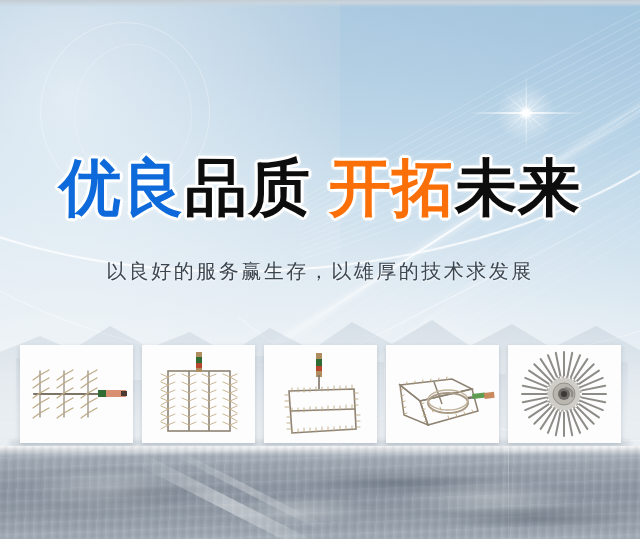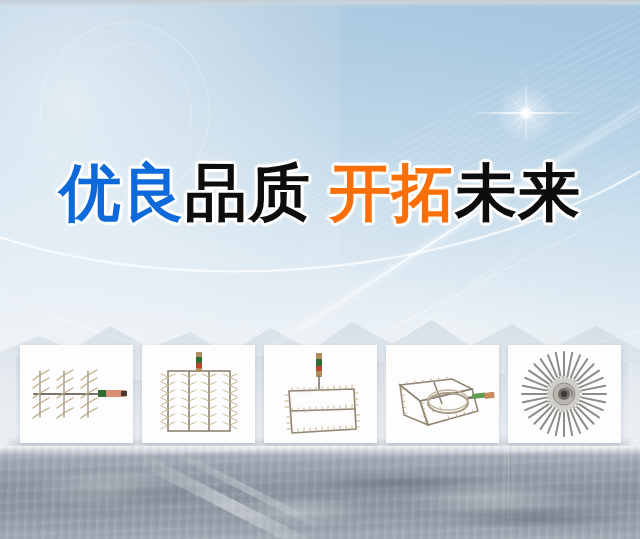--- a/index.html
+++ b/index.html
@@ -205,21 +205,21 @@
   .ground .d3{left:440px;top:60px;width:190px;height:24px;}
   .ground .seam{
     position:absolute;top:0;width:1px;height:93px;
     background:linear-gradient(180deg, rgba(255,255,255,.30), rgba(255,255,255,.05));
   }
 
   
   .headline{
     position:absolute;left:0;top:160px;width:640px;
     text-align:center;
-    font-family:Liberation Sans, sans-serif;
+    font-family:Liberation Mono, monospace;
     font-size:62px;
     font-weight:bold;
     line-height:1.05;
     letter-spacing:1px;
     white-space:nowrap;
     user-select:none;
   }
   .headline span{
     display:inline-block;
     text-shadow:
@@ -382,20 +382,21 @@
         <rect x="588" y="84" width="18" height="52"></rect>
           <rect x="614" y="70" width="14" height="66"></rect>
       </g>
     </svg>
   </div>
 
   <div class="headline">
     <span class="hl-blue">优良</span><span class="hl-black">品质</span><span class="hl-gap"></span><span class="hl-orange">开拓</span><span class="hl-black">未来</span>
   </div>
 
+  <div class="subtitle">以良好的服务赢生存，以雄厚的技术求发展</div>
 
   <div class="strip-shadow"></div>
   <div class="cards">
 
     <div class="card">
       <svg width="113" height="98" viewBox="0 0 113 98">
         <g stroke="#9a8f7e" stroke-width="1.3" fill="none" stroke-linecap="round">
           <line x1="14" y1="49" x2="86" y2="49" stroke="#7d7468" stroke-width="2.2"></line>
           <g>
             <line x1="20" y1="26" x2="20" y2="72"></line>

